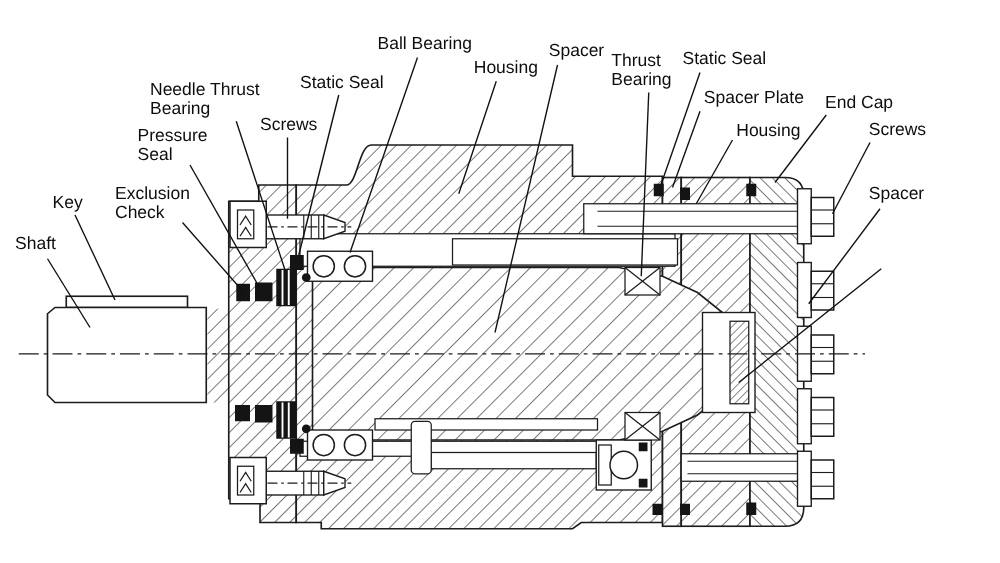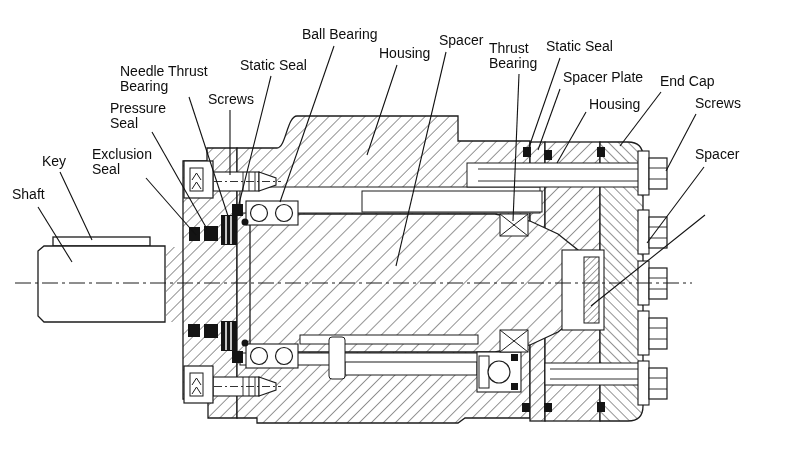--- a/index.html
+++ b/index.html
@@ -210,21 +210,21 @@
     <line x1="661" y1="92" x2="620" y2="146"></line>
     <line x1="696" y1="114" x2="666" y2="171"></line>
     <line x1="704" y1="167" x2="647" y2="243"></line>
     <line x1="705" y1="215" x2="591" y2="306"></line>
   </g>
 </svg>
 
 <div class="lbl" style="left:12px;top:187px">Shaft</div>
 <div class="lbl" style="left:42px;top:154px">Key</div>
 <div class="lbl" style="left:92px;top:147px">Exclusion
-Seal</div>
+Check</div>
 <div class="lbl" style="left:110px;top:101px">Pressure
 Seal</div>
 <div class="lbl" style="left:120px;top:64px">Needle Thrust
 Bearing</div>
 <div class="lbl" style="left:208px;top:92px">Screws</div>
 <div class="lbl" style="left:240px;top:58px">Static Seal</div>
 <div class="lbl" style="left:302px;top:27px">Ball Bearing</div>
 <div class="lbl" style="left:379px;top:46px">Housing</div>
 <div class="lbl" style="left:439px;top:33px">Spacer</div>
 <div class="lbl" style="left:489px;top:41px">Thrust

